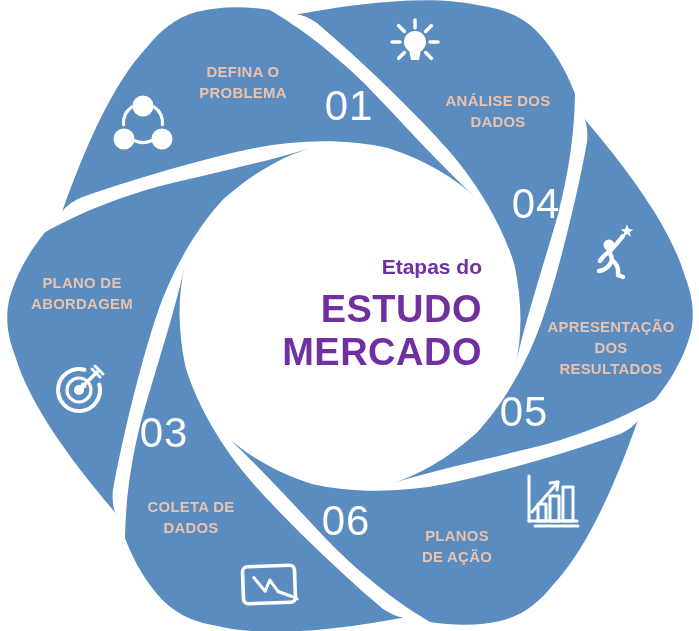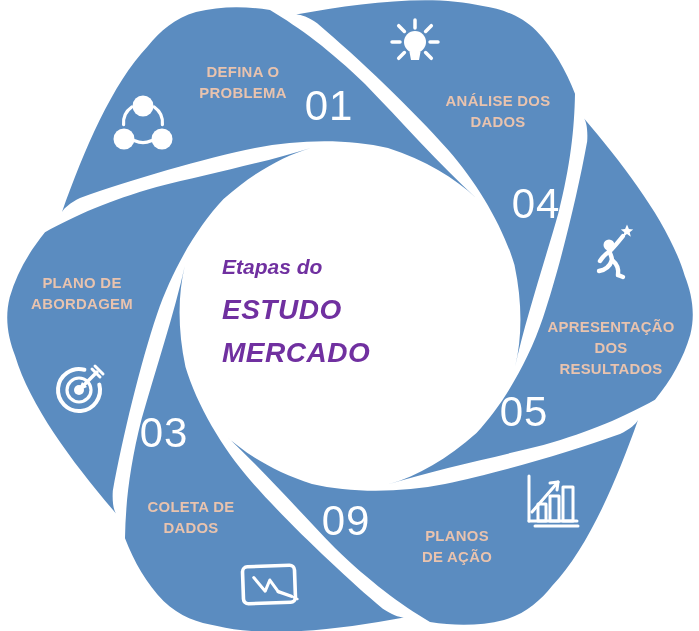--- a/index.html
+++ b/index.html
@@ -20,24 +20,24 @@
     position:absolute;transform:translate(-50%,-50%) scaleX(.96);
     color:var(--label);font-weight:bold;font-size:15.5px;line-height:21px;
     text-align:center;letter-spacing:.3px;white-space:nowrap;
   }
   .num{
     position:absolute;transform:translate(-50%,-50%);
     color:var(--number);font-size:42px;font-weight:300;letter-spacing:1px;
   }
   .center-text{
     position:absolute;left:352px;top:314px;transform:translate(-50%,-50%);
-    text-align:left;color:var(--title);width:260px;font-style:italic;
+    text-align:right;color:var(--title);width:260px;
   }
   .center-text .kicker{font-size:21px;font-weight:bold;margin-bottom:9px;}
-  .center-text .big{font-size:28px;font-weight:bold;line-height:43px;letter-spacing:.5px;}
+  .center-text .big{font-size:38px;font-weight:bold;line-height:43px;letter-spacing:.5px;}
 </style>
 </head>
 <body>
 
 <div class="stage">
 
   <svg width="699" height="631" viewBox="0 0 699 631">
     <defs>
       <path id="blade" d="M62 212
         C84 150 112 84 148 46
@@ -123,25 +123,25 @@
         <circle cx="0" cy="0" r="12" stroke-width="3.2"></circle>
         <circle cx="0" cy="0" r="5" fill="#fff" stroke="none"></circle>
         <path d="M2 -2 L18 -18" stroke-width="3.4"></path>
         <path d="M-1 1 L8 -3 L3 -8 Z" fill="#fff" stroke="none"></path>
         <path d="M13 -21 L21 -13" stroke-width="3"></path>
         <path d="M16 -24 L24 -16" stroke-width="3"></path>
       </g>
     </g>
   </svg>
 
-  <div class="num" style="left:329px;top:106px">01</div>
+  <div class="num" style="left:349px;top:106px">01</div>
   <div class="num" style="left:164px;top:433px">03</div>
   <div class="num" style="left:536px;top:204px">04</div>
   <div class="num" style="left:524px;top:412px">05</div>
-  <div class="num" style="left:346px;top:521px">09</div>
+  <div class="num" style="left:346px;top:521px">06</div>
 
   <div class="label" style="left:243px;top:82px">
     <div>DEFINA O</div>
     <div>PROBLEMA</div>
   </div>
   <div class="label" style="left:82px;top:293px">
     <div>PLANO DE</div>
     <div>ABORDAGEM</div>
   </div>
   <div class="label" style="left:191px;top:517px">

